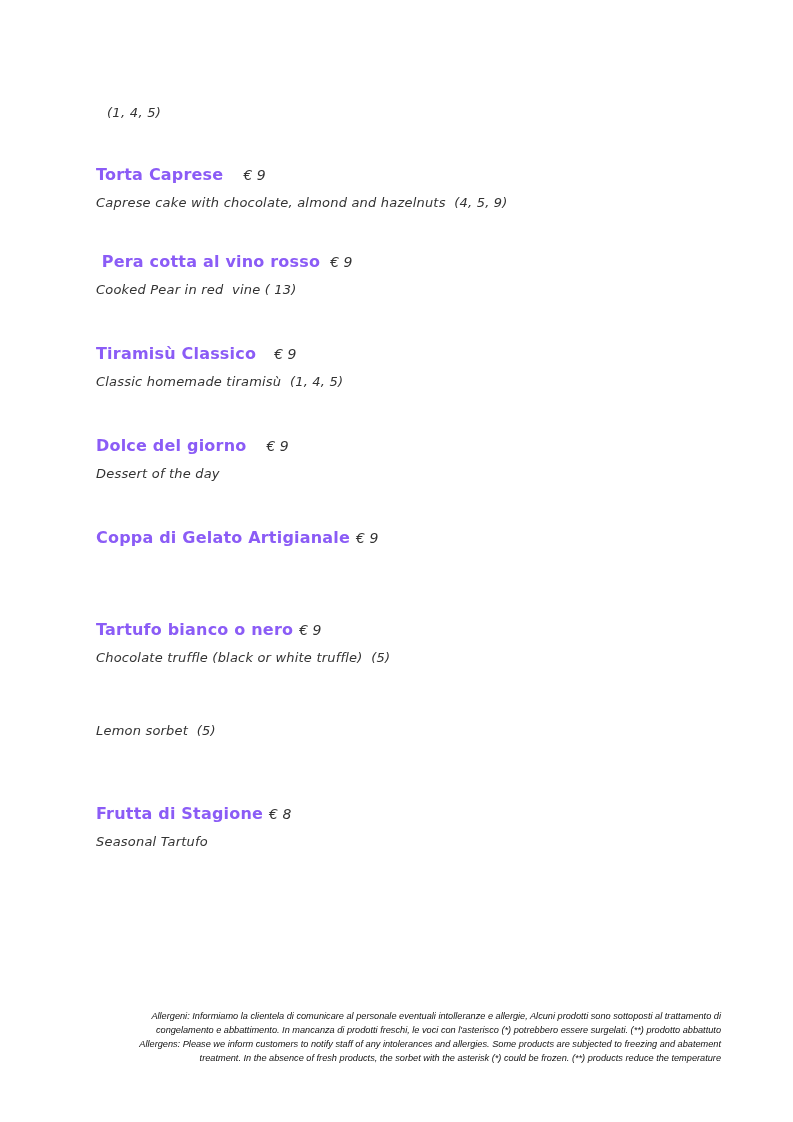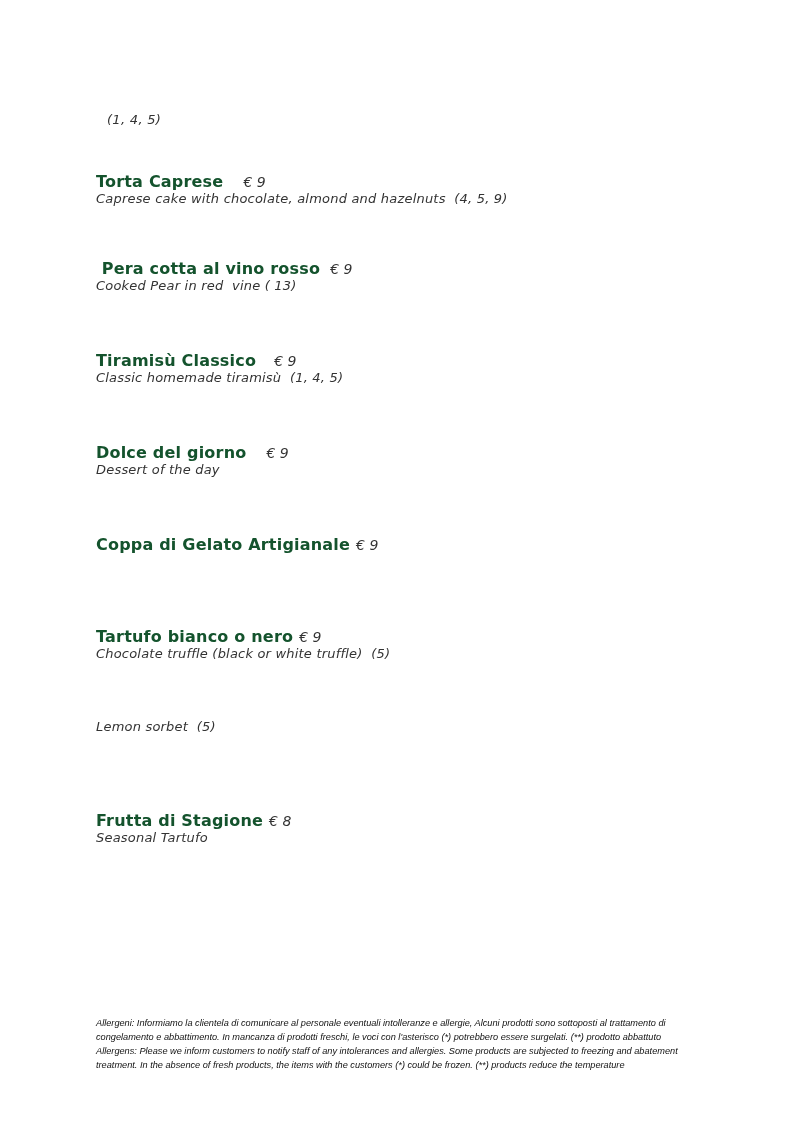--- a/index.html
+++ b/index.html
@@ -1,23 +1,23 @@
 <!DOCTYPE html>
 <html><head>
 <meta charset="utf-8">
 <style>
   html, body { margin: 0; padding: 0; background: #ffffff; }
   body { width: 793px; height: 1122px; position: relative; overflow: hidden; color: #1a1a1a; }
-  .page { position: absolute; left: 0; top: 12px; width: 793px; height: 842px; }
+  .page { position: absolute; left: 0; top: 5px; width: 793px; height: 842px; }
   .cont { position: absolute; left: 107px; top: 100px; font-family: "DejaVu Sans", sans-serif; font-style: italic; font-size: 13px; color: #333; letter-spacing: 0.3px; }
   .item { position: absolute; left: 96px; }
-  .name { font-family: "DejaVu Sans", sans-serif; font-weight: bold; font-size: 16px; color: #14532d; letter-spacing: 0.2px; white-space: pre; }
+  .name { font-family: "DejaVu Sans", sans-serif; font-weight: bold; font-size: 16px; color: #8b5cf6; letter-spacing: 0.2px; white-space: pre; }
   .price { font-family: "DejaVu Sans", sans-serif; font-style: italic; font-size: 14px; color: #333; margin-left: 10px; white-space: pre; }
-  .desc { font-family: "DejaVu Sans", sans-serif; font-style: italic; font-size: 13px; color: #333; white-space: pre; letter-spacing: 0.2px; }
-  .footer { position: absolute; left: 96px; top: 1004px; width: 625px; font-family: "Liberation Sans", sans-serif; font-style: italic; font-size: 9.2px; line-height: 14px; color: #111; }
+  .desc { font-family: "DejaVu Sans", sans-serif; font-style: italic; font-size: 13px; color: #333; margin-top: 11px; white-space: pre; letter-spacing: 0.2px; }
+  .footer { position: absolute; left: 96px; top: 1004px; width: 625px; font-family: "Liberation Sans", sans-serif; font-style: italic; font-size: 9.2px; line-height: 14px; color: #111; text-align: right; }
   .footer div { white-space: nowrap; }
 </style>
 </head>
 <body>
 
 <div class="page">
   <div class="cont">(1, 4, 5)</div>
 
   <div class="item" style="top:160px">
     <div><span class="name">Torta Caprese</span><span class="price" style="margin-left:20px">€ 9</span></div>
@@ -54,15 +54,15 @@
 
   <div class="item" style="top:799px">
     <div><span class="name">Frutta di Stagione</span><span class="price" style="margin-left:6px">€ 8</span></div>
     <div class="desc">Seasonal Tartufo</div>
   </div>
 
   <div class="footer">
     <div>Allergeni: Informiamo la clientela di comunicare al personale eventuali intolleranze e allergie, Alcuni prodotti sono sottoposti al trattamento di</div>
     <div>congelamento e abbattimento.  In mancanza di prodotti freschi, le voci con l'asterisco (*) potrebbero essere surgelati. (**) prodotto abbattuto</div>
     <div>Allergens: Please we inform customers to notify staff of any intolerances and allergies. Some products are subjected to freezing and abatement</div>
-    <div>treatment. In the absence of fresh products, the items with the customers (*) could be frozen. (**) products reduce the temperature</div>
+    <div>treatment. In the absence of fresh products, the sorbet with the asterisk (*) could be frozen. (**) products reduce the temperature</div>
   </div>
 </div>
 
 </body></html>

